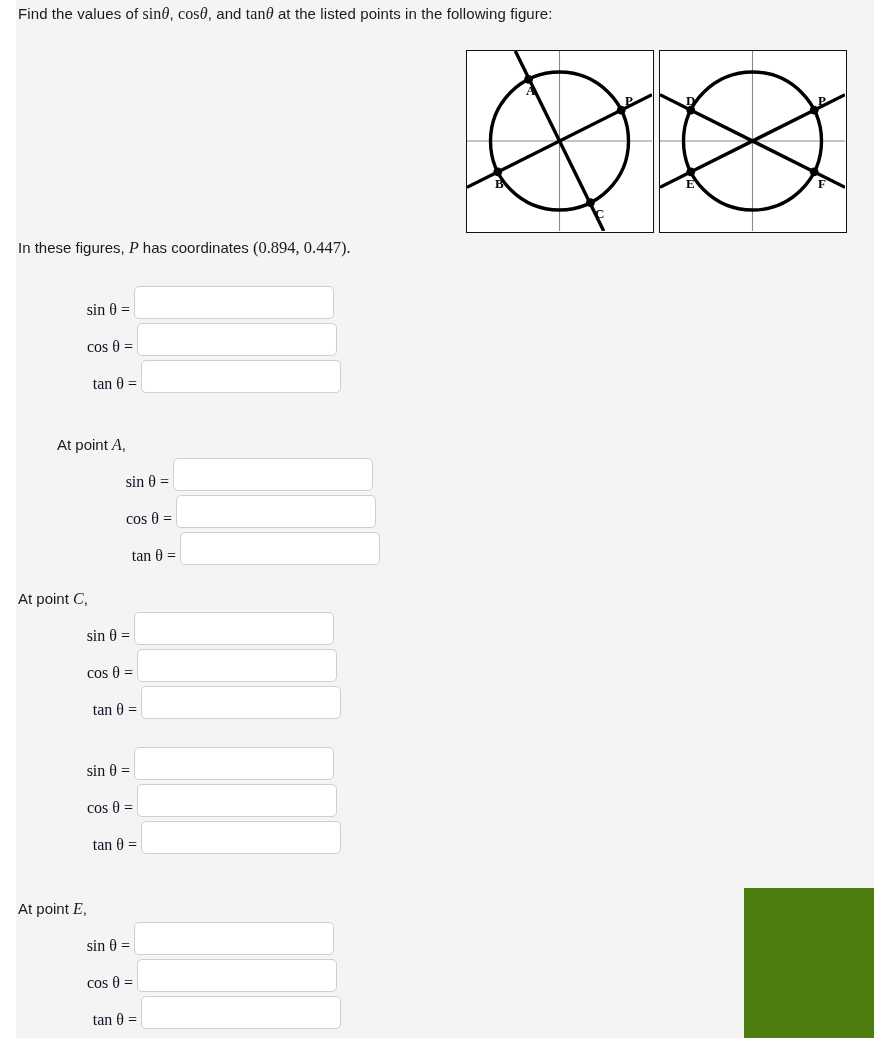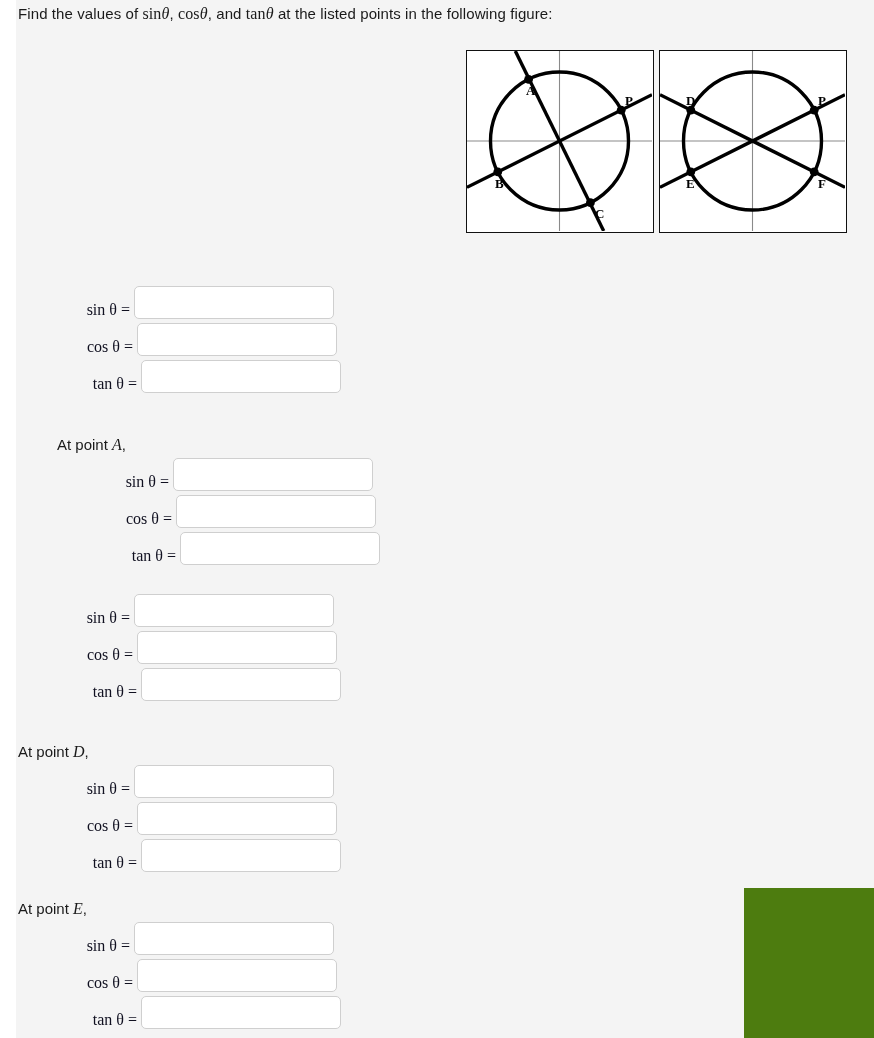--- a/index.html
+++ b/index.html
@@ -190,20 +190,26 @@
 
         <text x="26" y="54" font-family="Liberation Serif, serif" font-size="13" font-weight="bold" fill="#000000">D</text>
         <text x="158" y="54" font-family="Liberation Serif, serif" font-size="13" font-weight="bold" fill="#000000">P</text>
         <text x="26" y="137" font-family="Liberation Serif, serif" font-size="13" font-weight="bold" fill="#000000">E</text>
         <text x="158" y="137" font-family="Liberation Serif, serif" font-size="13" font-weight="bold" fill="#000000">F</text>
       </svg>
     </div>
 
   </div>
 
+  <div class="coords-line">
+    <span>In these figures,</span>
+    <span class="mathit">P</span>
+    <span>has coordinates</span>
+    <span class="mathnum">(0.894, 0.447).</span>
+  </div>
 
   <div class="block" style="top:282px;">
     <div class="row">
       <div class="row-label lbl-w-sin">sin θ =</div>
       <input class="answer-input" type="text" value="" style="">
     </div>
     <div class="row">
       <div class="row-label lbl-w-cos">cos θ =</div>
       <input class="answer-input" type="text" value="" style="">
     </div>
@@ -226,39 +232,39 @@
       <div class="row-label lbl-w-cos">cos θ =</div>
       <input class="answer-input" type="text" value="" style="">
     </div>
     <div class="row">
       <div class="row-label lbl-w-tan">tan θ =</div>
       <input class="answer-input" type="text" value="" style="">
     </div>
   </div>
 
   <div class="block" style="top:590px;">
-    <div class="row">
-      <div class="row-label lbl-w-sin">sin θ =</div>
-      <input class="answer-input" type="text" value="" style="">
-    </div>
-    <div class="row">
-      <div class="row-label lbl-w-cos">cos θ =</div>
-      <input class="answer-input" type="text" value="" style="">
-    </div>
-    <div class="row">
-      <div class="row-label lbl-w-tan">tan θ =</div>
-      <input class="answer-input" type="text" value="" style="">
-    </div>
-  </div>
-
-  <div class="block" style="top:743px;">
     <div class="block-title">
       <span>At point</span>
-      <span class="mathit">D</span><span>,</span>
-    </div>
+      <span class="mathit">C</span><span>,</span>
+    </div>
+    <div class="row">
+      <div class="row-label lbl-w-sin">sin θ =</div>
+      <input class="answer-input" type="text" value="" style="">
+    </div>
+    <div class="row">
+      <div class="row-label lbl-w-cos">cos θ =</div>
+      <input class="answer-input" type="text" value="" style="">
+    </div>
+    <div class="row">
+      <div class="row-label lbl-w-tan">tan θ =</div>
+      <input class="answer-input" type="text" value="" style="">
+    </div>
+  </div>
+
+  <div class="block" style="top:743px;">
     <div class="row">
       <div class="row-label lbl-w-sin">sin θ =</div>
       <input class="answer-input" type="text" value="" style="">
     </div>
     <div class="row">
       <div class="row-label lbl-w-cos">cos θ =</div>
       <input class="answer-input" type="text" value="" style="">
     </div>
     <div class="row">
       <div class="row-label lbl-w-tan">tan θ =</div>

